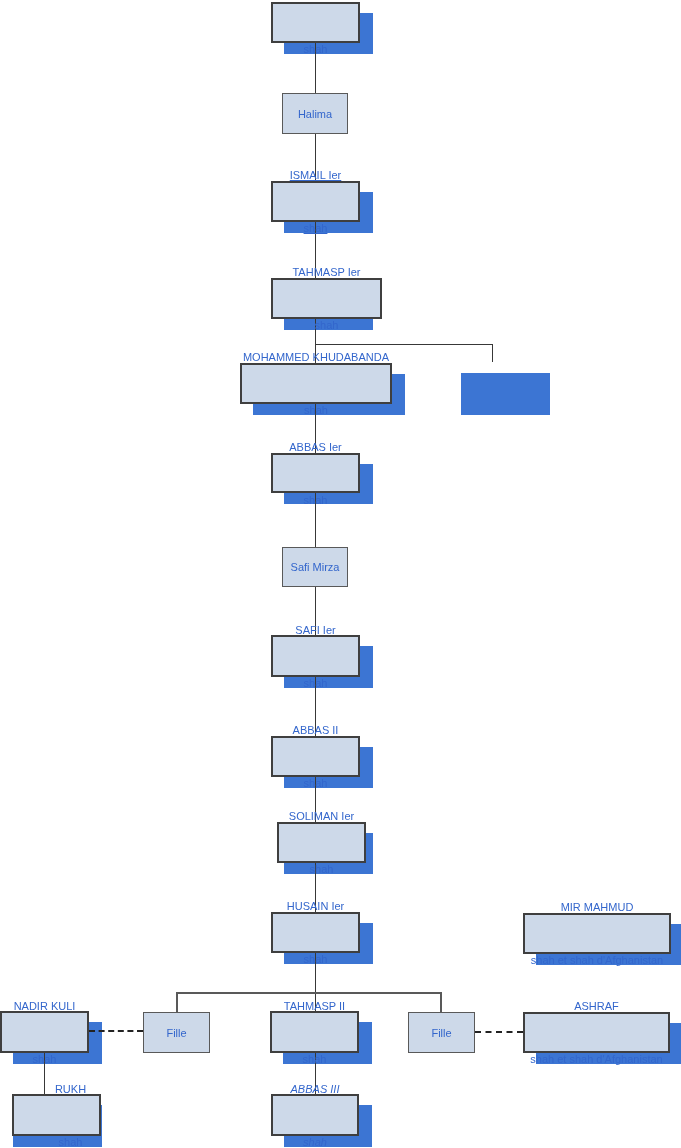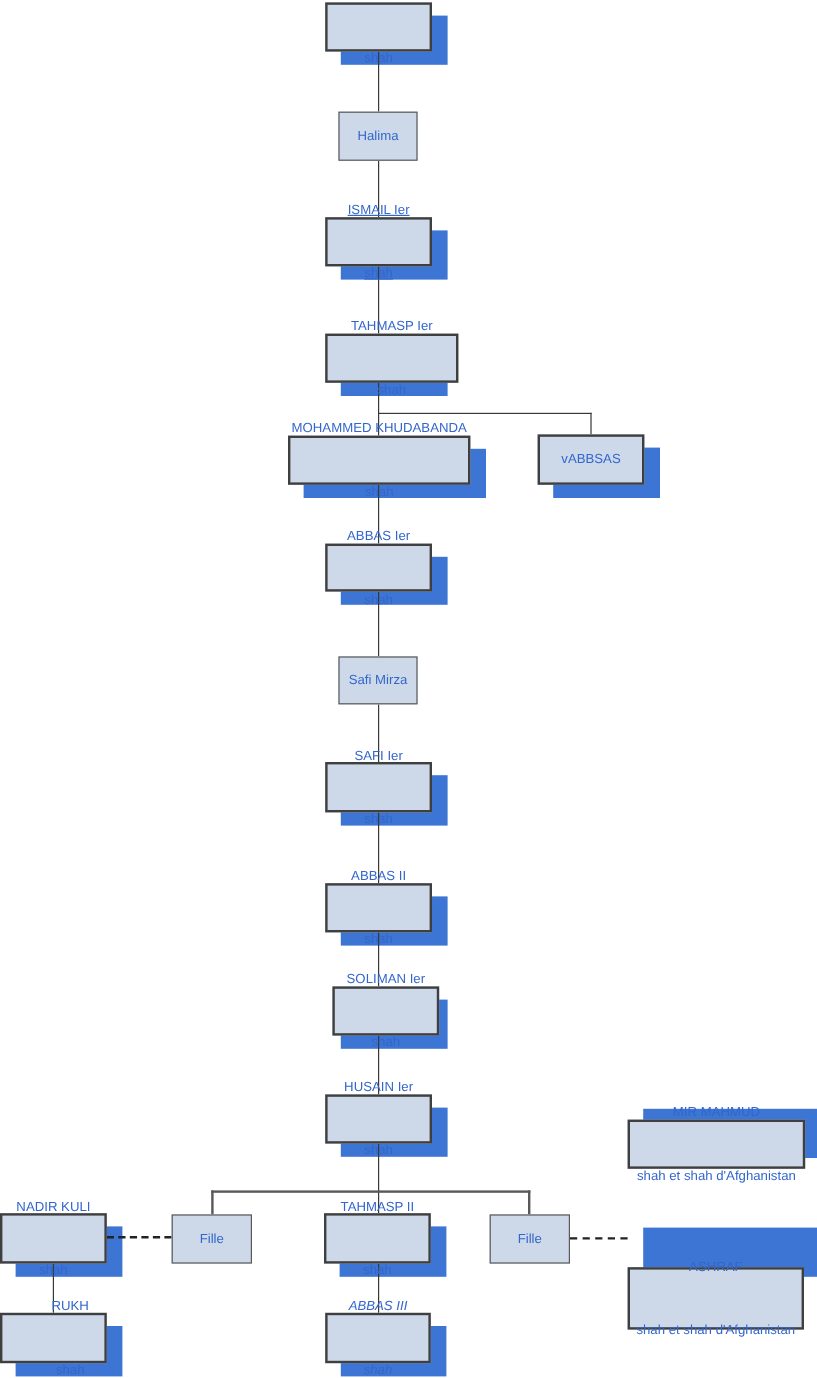--- a/index.html
+++ b/index.html
@@ -68,27 +68,27 @@
   .n-ismail1   { left:271px; top:181px;  width:89px;  height:41px;text-decoration:underline; }
   .n-tahmasp1  { left:271px; top:278px;  width:111px;  height:41px; }
   .n-mohammed  { left:240px; top:363px;  width:152px; height:41px; }
   .n-vabbsas   { left:448px; top:362px;  width:89px;  height:42px; }
   .n-abbas1    { left:271px; top:453px;  width:89px;  height:40px; }
   .n-safimirza { left:282px; top:547px;  width:66px;  height:40px; }
   .n-safi1     { left:271px; top:635px;  width:89px;  height:42px; }
   .n-abbas2    { left:271px; top:736px;  width:89px;  height:41px; }
   .n-soliman1  { left:277px; top:822px;  width:89px;  height:41px; }
   .n-husain1   { left:271px; top:912px;  width:89px;  height:41px; }
-  .n-mirmahmud { left:523px; top:913px;  width:148px; height:41px;margin-top:20px; }
+  .n-mirmahmud { left:523px; top:913px;  width:148px; height:41px; }
   .n-nadirkuli { left:0px;   top:1011px; width:89px;  height:42px; }
   .n-fille1    { left:143px; top:1012px; width:67px;  height:41px; }
   .n-tahmasp2  { left:270px; top:1011px; width:89px;  height:42px; }
   .n-fille2    { left:408px; top:1012px; width:67px;  height:41px; }
-  .n-ashraf    { left:523px; top:1012px; width:147px; height:52px;margin-top:44px; }
-  .n-rukh      { left:0px;   top:1094px; width:89px;  height:42px;padding-left:28px; }
+  .n-ashraf    { left:523px; top:1012px; width:147px; height:41px; }
+  .n-rukh      { left:12px;   top:1094px; width:89px;  height:42px;padding-left:28px; }
   .n-abbas3    { left:271px; top:1094px; width:88px;  height:42px;font-style:italic; }
 
   
   .l1  { left:315px; top:43px;  height:50px; }
   .l2  { left:315px; top:134px; height:47px; }
   .l3  { left:315px; top:222px; height:56px; }
   .l4  { left:315px; top:319px; height:44px; }
   .lbh { left:315px; top:344px; width:178px; }
   .lbv { left:492px; top:344px; height:18px; }
   .l5  { left:315px; top:404px; height:49px; }
@@ -149,23 +149,20 @@
   <div class="node royal n-tahmasp1">
     <div>TAHMASP Ier</div>
     <div>shah</div>
   </div>
 
   <div class="node royal n-mohammed">
     <div>MOHAMMED KHUDABANDA</div>
     <div>shah</div>
   </div>
 
-  <div class="node royal n-vabbsas">
-    <div>vABBSAS</div>
-  </div>
 
   <div class="node royal n-abbas1">
     <div>ABBAS Ier</div>
     <div>shah</div>
   </div>
 
   <div class="node spouse n-safimirza">
     <div>Safi Mirza</div>
   </div>
 

